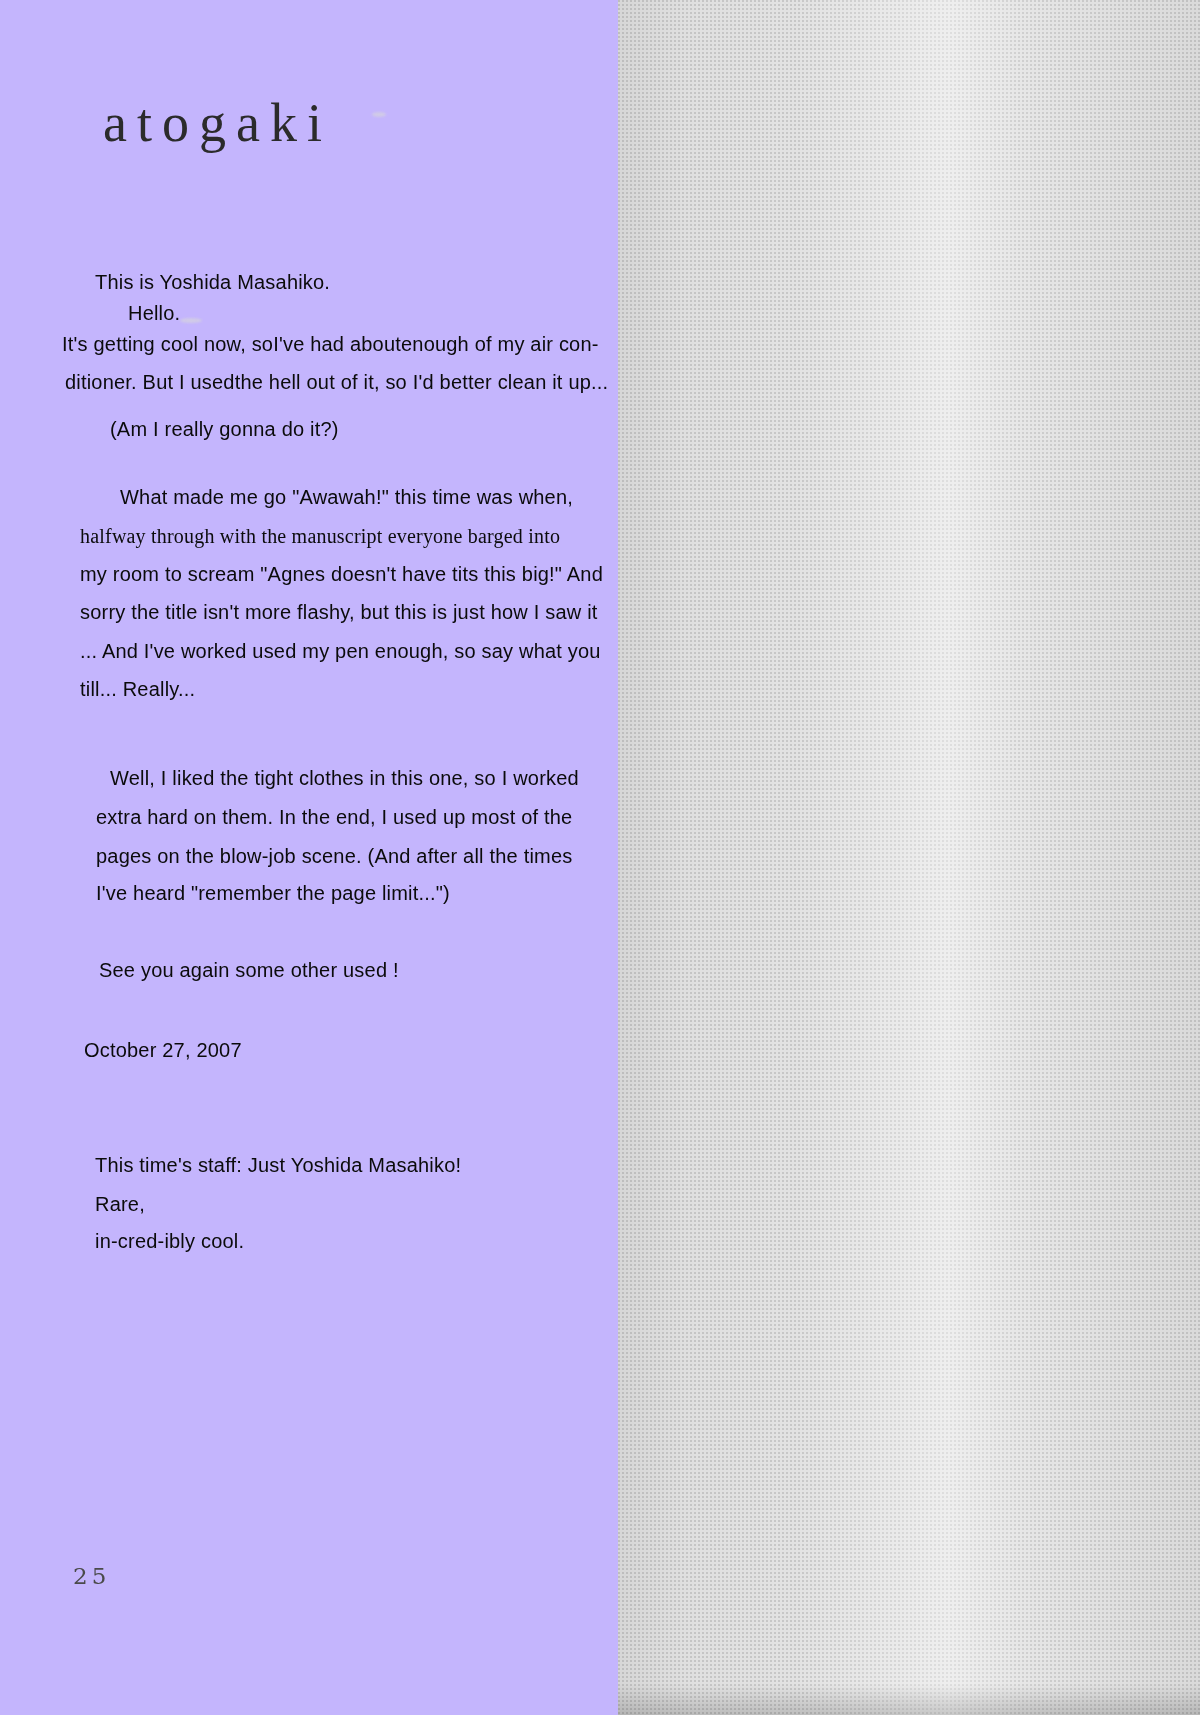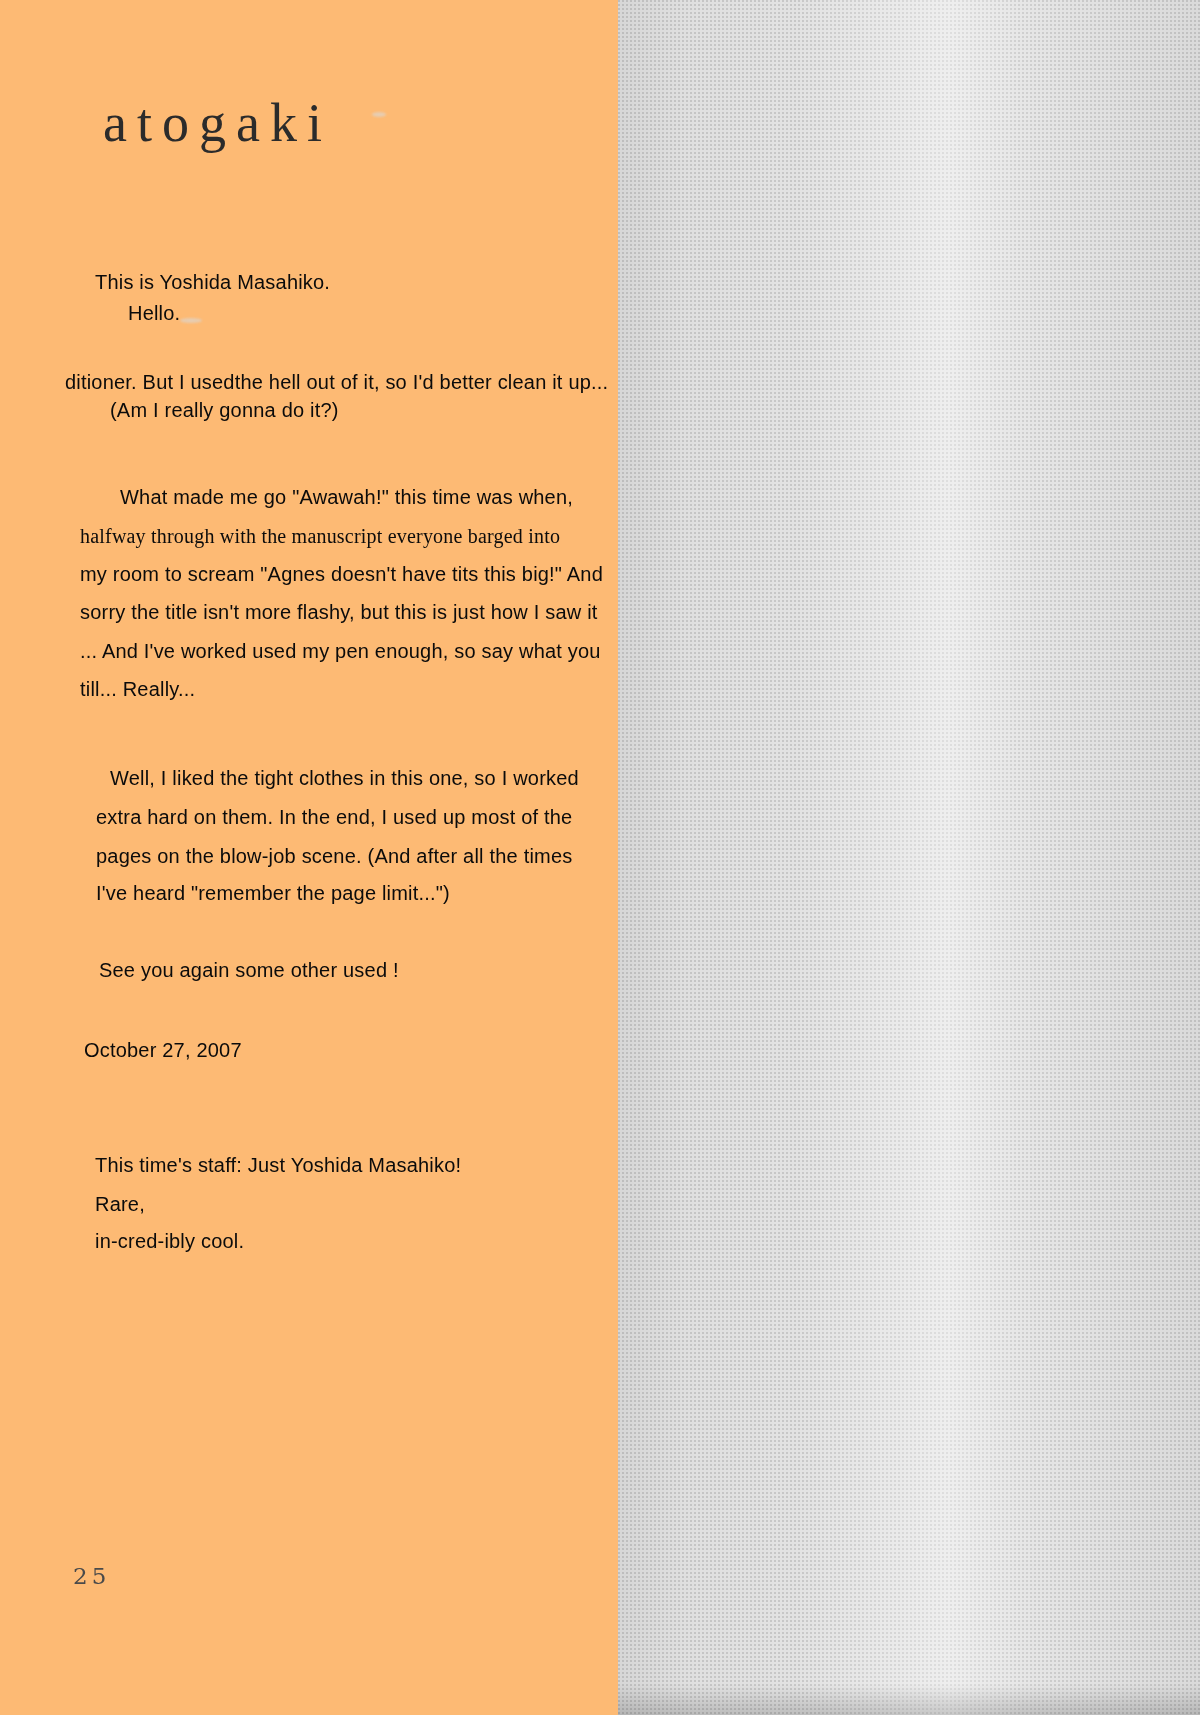--- a/index.html
+++ b/index.html
@@ -3,21 +3,21 @@
 <meta charset="utf-8">
 <style>
   html,body{margin:0;padding:0;}
   body{
     width:1200px;height:1715px;position:relative;overflow:hidden;
     background:#fbfbfb;
     font-family:"Liberation Sans", sans-serif;
   }
   .paper{
     position:absolute;left:0;top:0;width:618px;height:1715px;
-    background:#fdba74;
+    background:#c4b5fd;
   }
   .scan-bg{
     position:absolute;left:618px;top:0;width:582px;height:1715px;
     background-color:#e2e2e2;
     background-image:
       linear-gradient(180deg, rgba(0,0,0,0) 98.2%, rgba(0,0,0,0.16) 100%),
       linear-gradient(90deg, rgba(0,0,0,0.05) 0%, rgba(0,0,0,0.012) 12%, rgba(255,255,255,0) 30%, rgba(255,255,255,0.42) 57%, rgba(255,255,255,0.10) 72%, rgba(0,0,0,0.035) 100%),
       radial-gradient(circle at 1px 1px, #c7c7c7 0.9px, rgba(199,199,199,0) 1.3px);
     background-size:100% 100%, 100% 100%, 4px 4px;
   }
@@ -47,22 +47,23 @@
 
 <div class="paper">
 
   <div class="title">atogaki</div>
 
   <div class="smudge" style="left:372px;top:112px;width:14px;height:5px;"></div>
   <div class="smudge" style="left:180px;top:318px;width:22px;height:5px;"></div>
 
   <div class="ln" style="left:95px;top:263px;">This is Yoshida Masahiko.</div>
   <div class="ln" style="left:128px;top:294px;">Hello.</div>
+  <div class="ln" style="left:62px;top:325px;">It's getting cool now, soI've had aboutenough of my air con-</div>
   <div class="ln" style="left:65px;top:363px;">ditioner. But I usedthe hell out of it, so I'd better clean it up...</div>
-  <div class="ln" style="left:110px;top:391px;">(Am I really gonna do it?)</div>
+  <div class="ln" style="left:110px;top:410px;">(Am I really gonna do it?)</div>
 
   <div class="ln" style="left:120px;top:478px;">What made me go "Awawah!" this time was when,</div>
   <div class="ln" style="left:80px;top:517px;font-family:Liberation Serif, serif;">halfway through with the manuscript everyone barged into</div>
   <div class="ln" style="left:80px;top:555px;">my room to scream "Agnes doesn't have tits this big!" And</div>
   <div class="ln" style="left:80px;top:593px;">sorry the title isn't more flashy, but this is just how I saw it</div>
   <div class="ln" style="left:80px;top:632px;">... And I've worked used my pen enough, so say what you</div>
   <div class="ln" style="left:80px;top:670px;">till... Really...</div>
 
   <div class="ln" style="left:96px;top:798px;">extra hard on them. In the end, I used up most of the</div>
   <div class="ln" style="left:110px;top:759px;">Well, I liked the tight clothes in this one, so I worked</div>

